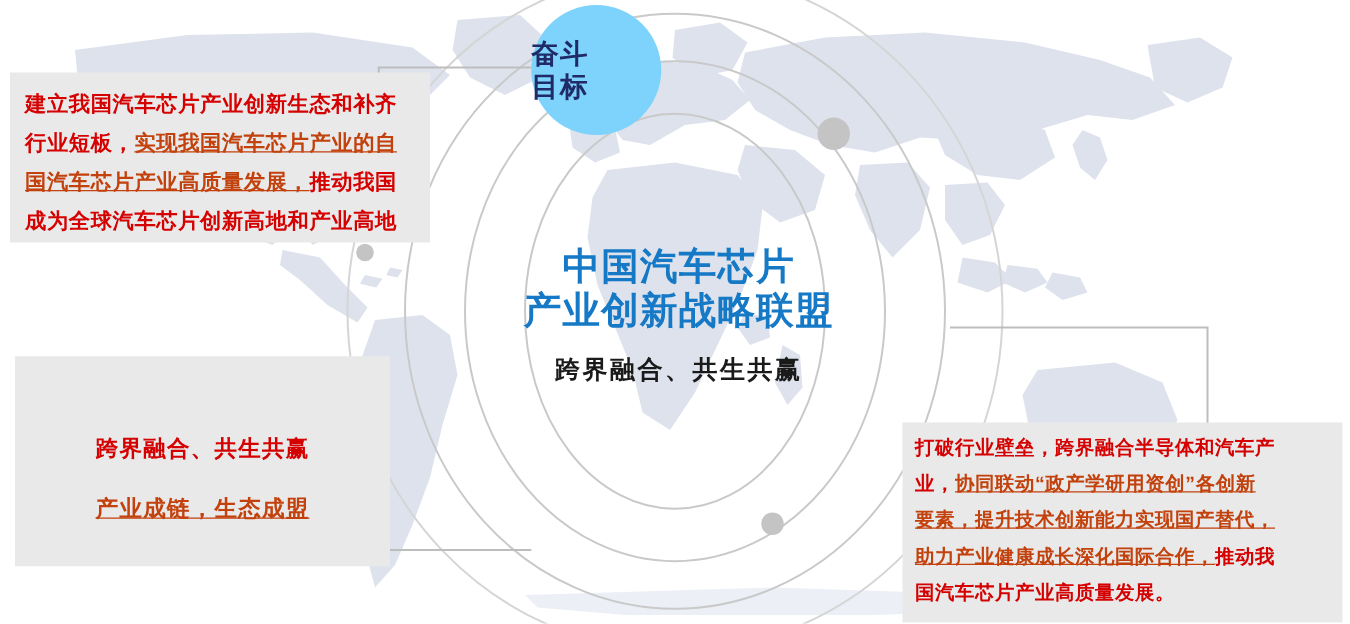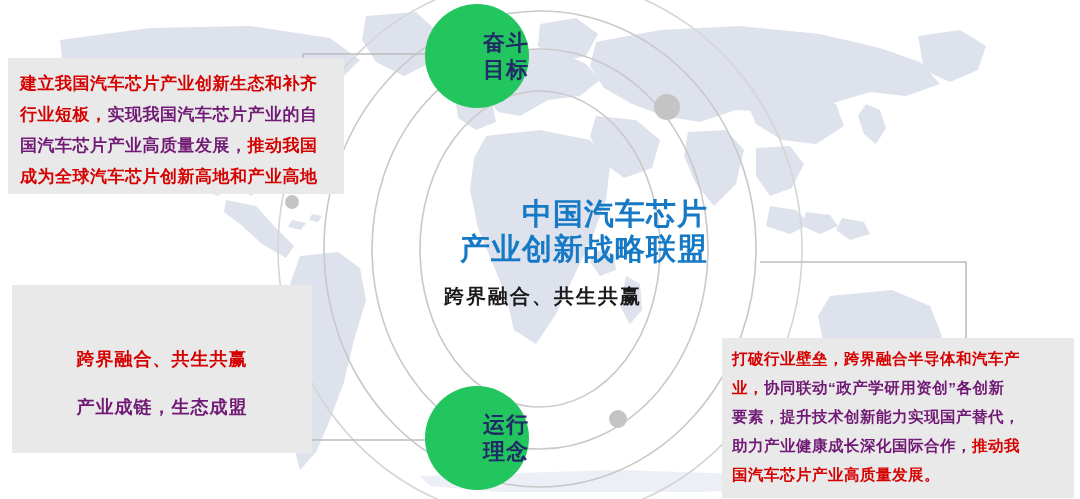--- a/index.html
+++ b/index.html
@@ -28,21 +28,21 @@
     position:absolute;
     background:#e9e9e9;
     box-sizing:border-box;
   }
   .panel .line{
     font-weight:bold;
     letter-spacing:0.5px;
     white-space:nowrap;
   }
   .red{color:#d50000;}
-  .dark{color:#701a75;}
+  .dark{color:#c2410c;text-decoration:underline;}
 
   #panel-goal{
     left:8px;top:58px;width:336px;height:136px;
     padding:10px 10px 0 12px;
   }
   #panel-goal .line{font-size:17px;line-height:31px;}
 
   #panel-philosophy{
     left:12px;top:285px;width:300px;height:168px;
     padding:0;
@@ -58,33 +58,32 @@
   }
   #panel-purpose .line{font-size:15.5px;line-height:29px;}
 
   
   #center-block{
     position:absolute;left:378px;top:196px;width:330px;text-align:center;
   }
   #center-title{
     color:#1579c6;font-weight:bold;font-size:30px;line-height:35px;
     letter-spacing:1px;
-    text-align:right;
   }
   #center-sub{
     color:#1a1a1a;font-weight:bold;font-size:20px;line-height:24px;
     margin-top:18px;letter-spacing:2px;
   }
 
   
   .node{
     position:absolute;
-    background:#22c55e;
+    background:#7dd3fc;
     border-radius:50%;
-    display:flex;align-items:center;justify-content:flex-end;
+    display:flex;align-items:center;justify-content:flex-start;
     text-align:center;
   }
   .node .node-label{
     color:#1f2a66;
     font-weight:bold;
     font-size:22px;
     line-height:27px;
     letter-spacing:1px;
   }
   #node-goal{left:425px;top:4px;width:104px;height:104px;}
@@ -233,20 +232,14 @@
   </div>
 
   <div class="node" id="node-goal">
     <div class="node-label">
       <div>奋斗</div>
       <div>目标</div>
     </div>
   </div>
 
 
-  <div class="node" id="node-operating">
-    <div class="node-label">
-      <div>运行</div>
-      <div>理念</div>
-    </div>
-  </div>
 
 </div>
 
 </body></html>

